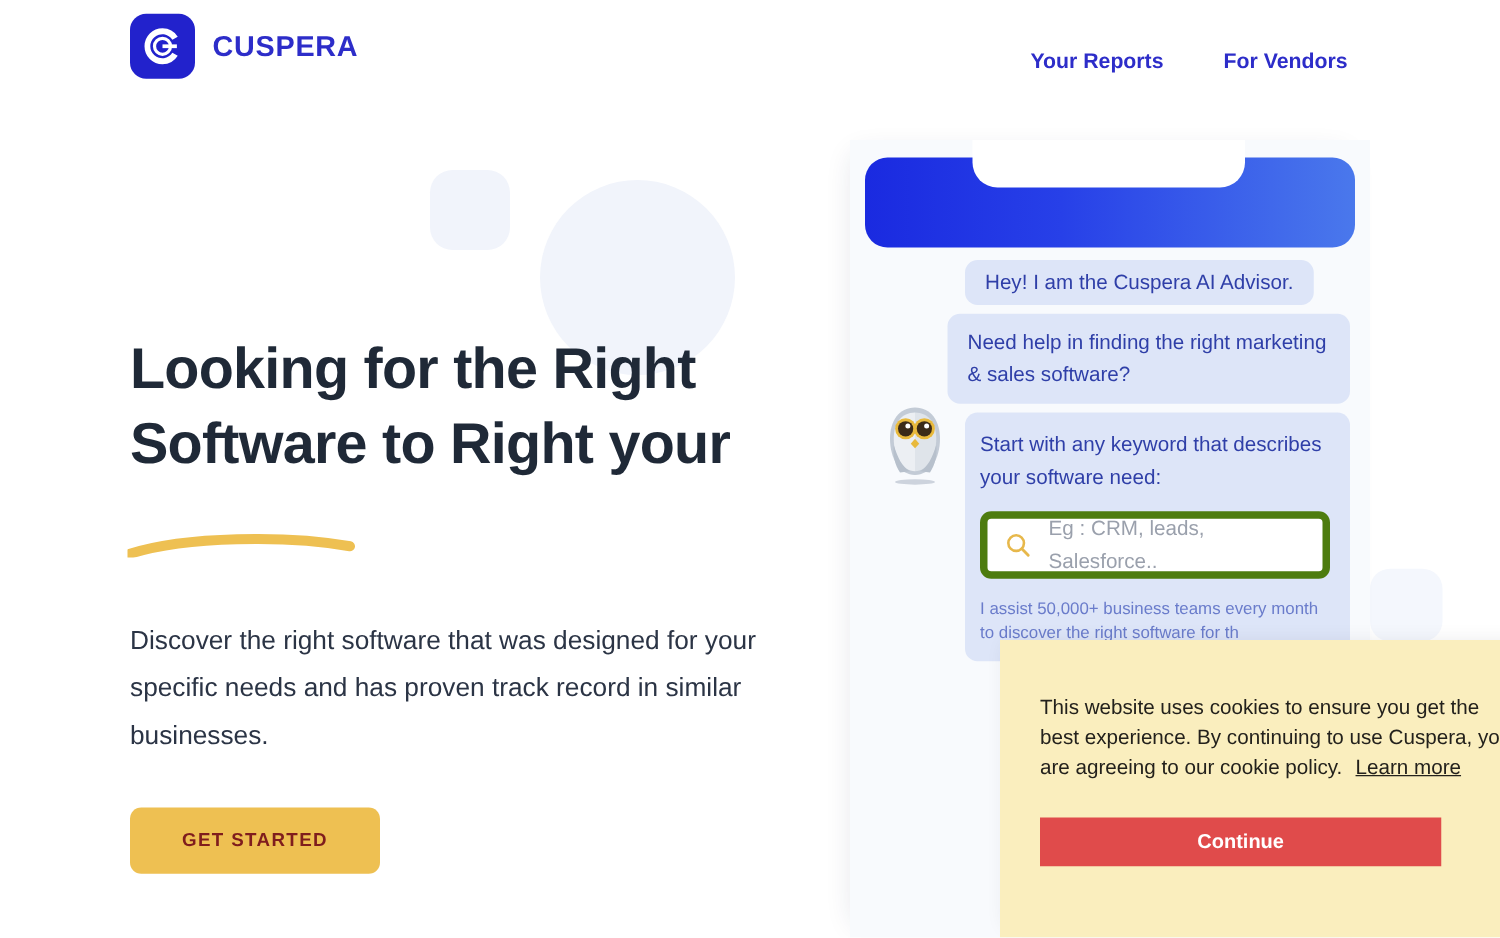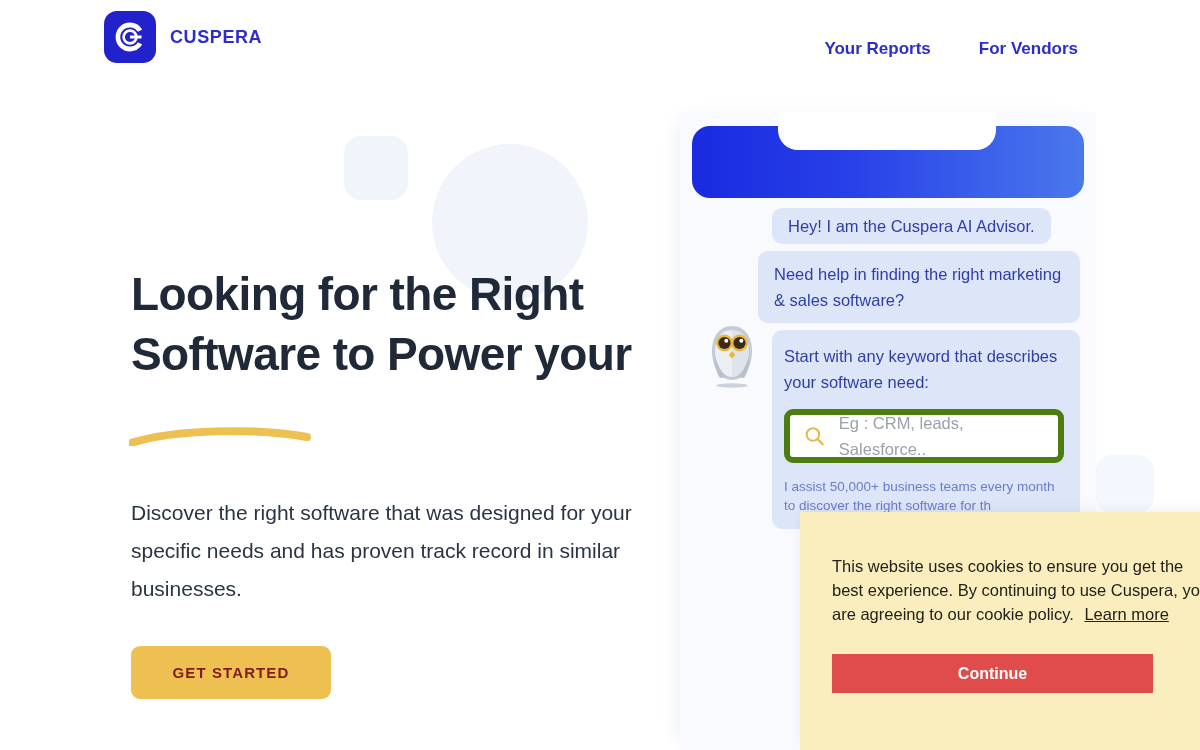--- a/index.html
+++ b/index.html
@@ -25,31 +25,31 @@
     display: flex; align-items: center; z-index: 30;
     background: #ffffff;
   }
   .brand { display: flex; align-items: center; margin-left: 104px; gap: 14px; cursor: pointer; }
   .brand-mark {
     width: 52px; height: 52px; border-radius: 13px;
     background: #2222cc; position: relative; flex: none;
     display: flex; align-items: center; justify-content: center;
   }
   .brand-name {
-    font-size: 18px; font-weight: 700; color: #2d2dc9;
+    font-size: 23px; font-weight: 700; color: #2d2dc9;
     letter-spacing: 0.6px;
   }
   .nav { margin-left: auto; margin-right: 122px; display: flex; gap: 48px; }
   .nav-link {
     font-size: 17px; font-weight: 700; color: #2d2dc9;
     text-decoration: none; cursor: pointer; white-space: nowrap; margin-top: 24px;
   }
 
   
-  .hero { position: absolute; left: 104px; top: 264px; width: 560px; z-index: 10; margin-left: 27px; }
+  .hero { position: absolute; left: 104px; top: 264px; width: 560px; z-index: 10; }
   .hero-title {
     font-size: 46px; line-height: 60px; font-weight: 700;
     color: #1f2937; letter-spacing: -0.6px;
   }
   .hero-title .last-word { position: relative; display: inline-block; }
   .underline-swoosh { position: absolute; left: -2px; bottom: -16px; width: 182px; height: 20px; }
   .hero-sub {
     margin-top: 50px;
     font-size: 21px; line-height: 38px; color: #2b3445; font-weight: 400;
   }
@@ -147,21 +147,21 @@
     </div>
     <nav class="nav">
       <a class="nav-link">Your Reports</a>
       <a class="nav-link">For Vendors</a>
     </nav>
   </header>
 
   <section class="hero">
     <h1 class="hero-title">
       <span>Looking for the Right</span><br>
-      <span>Software to Power your</span><br>
+      <span>Software to Right your</span><br>
       <span class="last-word">
         <svg class="underline-swoosh" viewBox="0 0 182 20">
           <path d="M2 17 C 46 3, 128 2, 178 11" stroke="#eec052" stroke-width="8" fill="none" stroke-linecap="round"></path>
         </svg>
       </span>
     </h1>
     <p class="hero-sub">Discover the right software that was designed for your specific needs and has proven track record in similar businesses.</p>
     <button class="cta-button">GET STARTED</button>
   </section>
 

